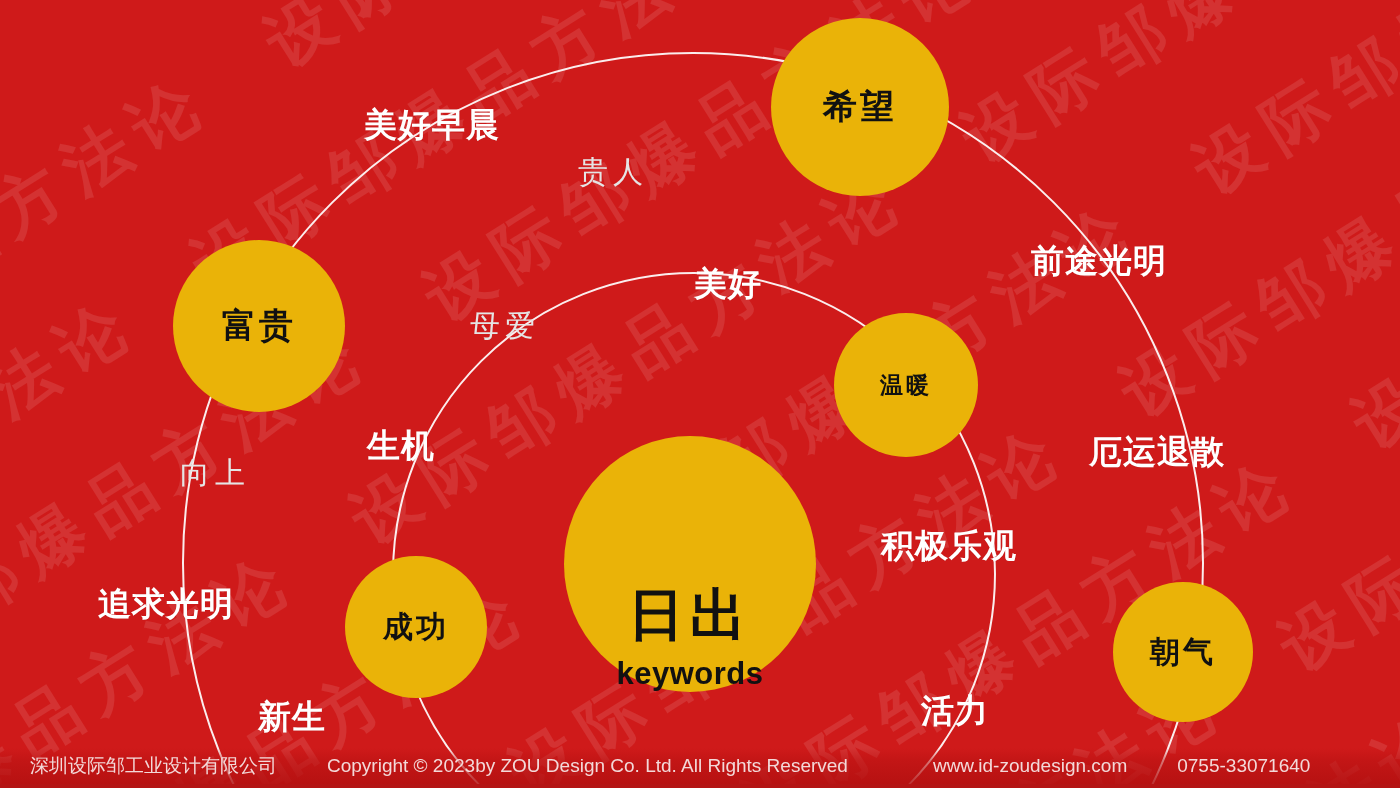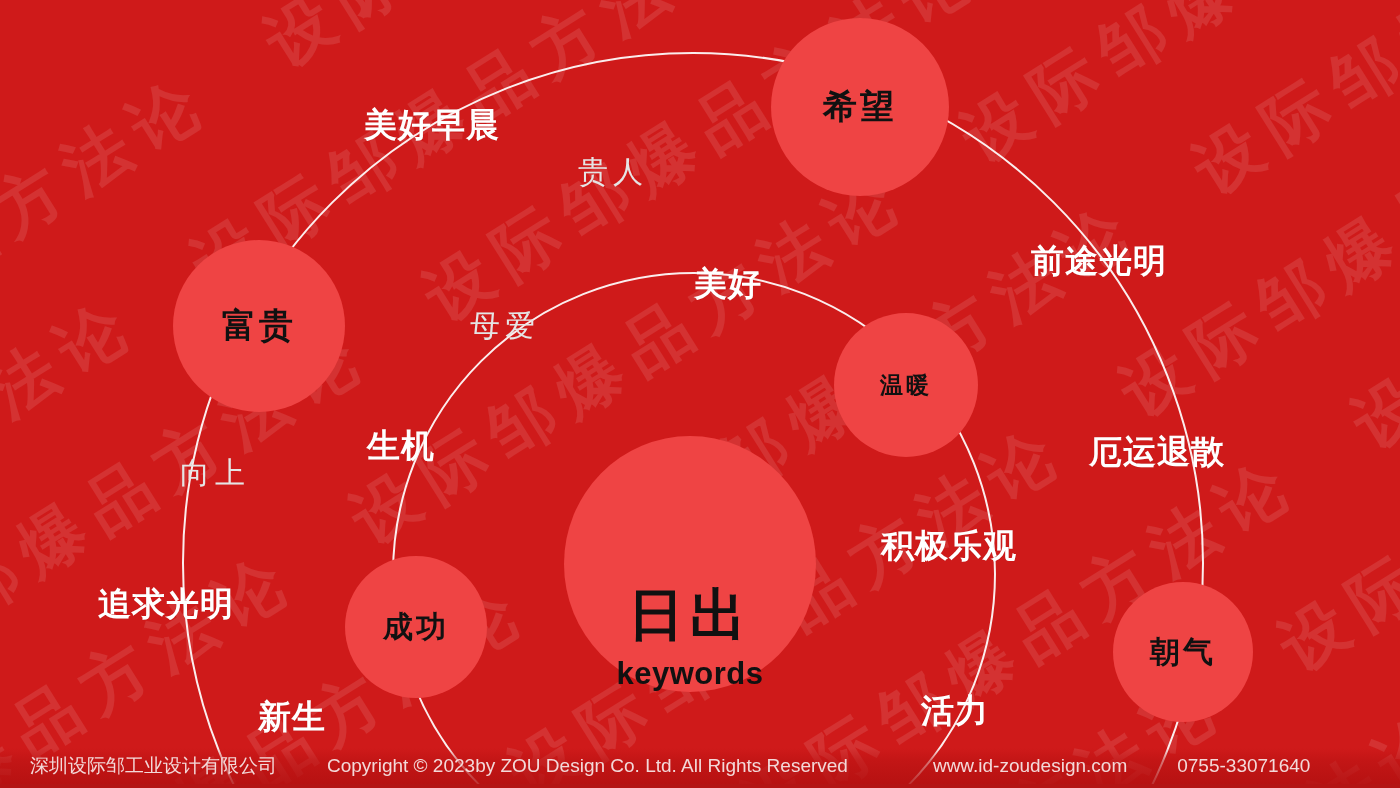--- a/index.html
+++ b/index.html
@@ -39,21 +39,21 @@
     border-radius:50%;
     background:transparent;
     z-index:2;
   }
   #ring-outer{ left:182px; top:52px; width:1018px; height:1018px; }
   #ring-inner{ left:392px; top:272px; width:600px; height:600px; }
 
   
   .node{
     position:absolute;
-    background:#ef4444;
+    background:#eab308;
     border-radius:50%;
     display:flex;
     flex-direction:column;
     align-items:center;
     justify-content:center;
     z-index:4;
     color:#111;
   }
   .node-label{
     font-weight:700;

